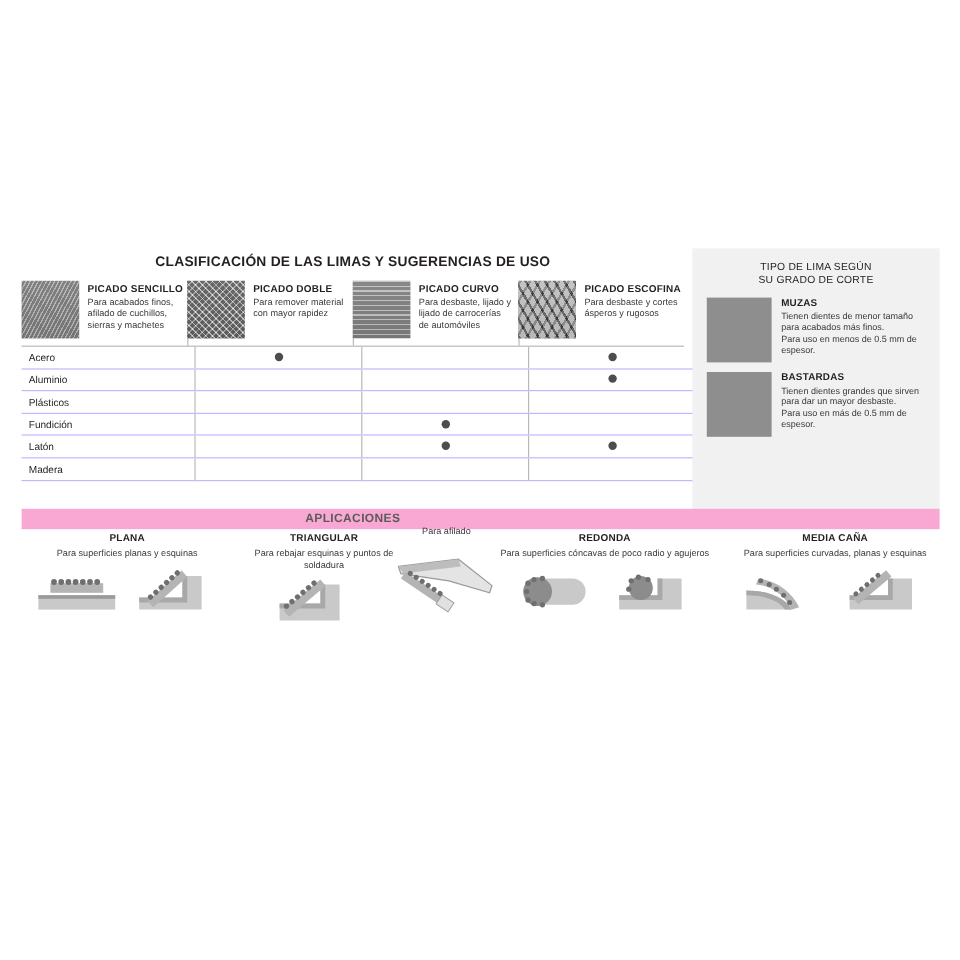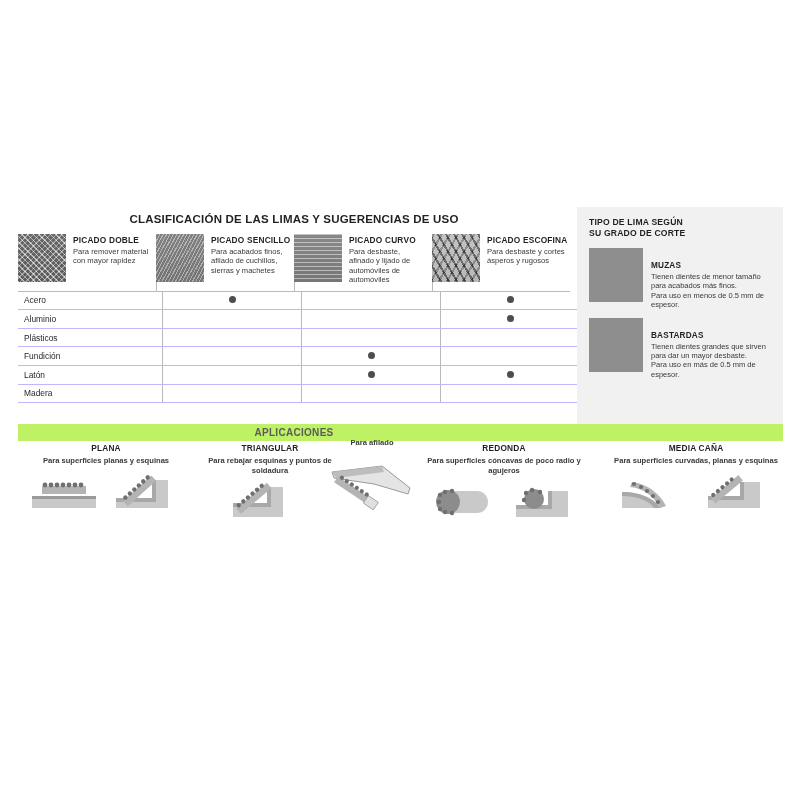--- a/index.html
+++ b/index.html
@@ -157,56 +157,55 @@
     position: absolute;
     left: 577px;
     top: 207px;
     width: 206px;
     background: #f1f1f1;
     padding: 10px 12px 12px 12px;
     box-sizing: border-box;
     height: 225px;
   }
   .side-title {
-    text-align: left;
+    text-align: center;
     font-size: 8.6px;
-    font-weight: bold;
+    font-weight: normal;
     line-height: 11px;
     letter-spacing: .2px;
     margin-bottom: 9px;
   }
   .side-item { display: flex; margin-bottom: 8px; }
   .side-swatch {
     width: 54px;
     height: 54px;
     flex: 0 0 54px;
     margin-right: 8px;
     background: #8e8e8e;
   }
   .side-item-title {
     font-size: 8.2px;
     font-weight: bold;
     letter-spacing: .2px;
     margin-bottom: 2px;
-    margin-top: 13px;
   }
   .side-item-desc {
     font-size: 7.5px;
     line-height: 9.4px;
     color: #3a3a3a;
   }
 
   
   .apps-bar {
     position: absolute;
     left: 18px;
     top: 424px;
     width: 765px;
     height: 17px;
-    background: #bef264;
+    background: #f9a8d4;
   }
   .apps-bar-title {
     position: absolute;
     left: 0;
     top: 0;
     width: 552px;
     text-align: center;
     line-height: 17px;
     font-size: 10px;
     font-weight: bold;
@@ -224,61 +223,60 @@
   .app-name {
     font-size: 8.3px;
     font-weight: bold;
     letter-spacing: .2px;
     margin-bottom: 3px;
   }
   .app-desc {
     font-size: 7.6px;
     line-height: 9.6px;
     color: #3a3a3a;
-    font-weight: bold;
   }
   .app-figs {
     margin-top: 6px;
     display: flex;
     justify-content: center;
     gap: 12px;
   }
 </style>
 </head>
 <body>
 
 <div id="sheet">
 
   <div class="main-block">
 
     <div class="main-title">CLASIFICACIÓN DE LAS LIMAS Y SUGERENCIAS DE USO</div>
 
     <div class="cards-row">
+
+      <div class="card">
+        <div class="card-swatch tex-sencillo"></div>
+        <div class="card-text">
+          <div class="card-title">PICADO SENCILLO</div>
+          <div class="card-desc">Para acabados finos, afilado de cuchillos, sierras y machetes</div>
+        </div>
+      </div>
 
       <div class="card">
         <div class="card-swatch tex-doble"></div>
         <div class="card-text">
           <div class="card-title">PICADO DOBLE</div>
           <div class="card-desc">Para remover material con mayor rapidez</div>
         </div>
       </div>
 
       <div class="card">
-        <div class="card-swatch tex-sencillo"></div>
-        <div class="card-text">
-          <div class="card-title">PICADO SENCILLO</div>
-          <div class="card-desc">Para acabados finos, afilado de cuchillos, sierras y machetes</div>
-        </div>
-      </div>
-
-      <div class="card">
         <div class="card-swatch tex-curvo"></div>
         <div class="card-text">
           <div class="card-title">PICADO CURVO</div>
-          <div class="card-desc">Para desbaste, afinado y lijado de automóviles de automóviles</div>
+          <div class="card-desc">Para desbaste, lijado y lijado de carrocerías de automóviles</div>
         </div>
       </div>
 
       <div class="card">
         <div class="card-swatch tex-escofina"></div>
         <div class="card-text">
           <div class="card-title">PICADO ESCOFINA</div>
           <div class="card-desc">Para desbaste y cortes ásperos y rugosos</div>
         </div>
       </div>

